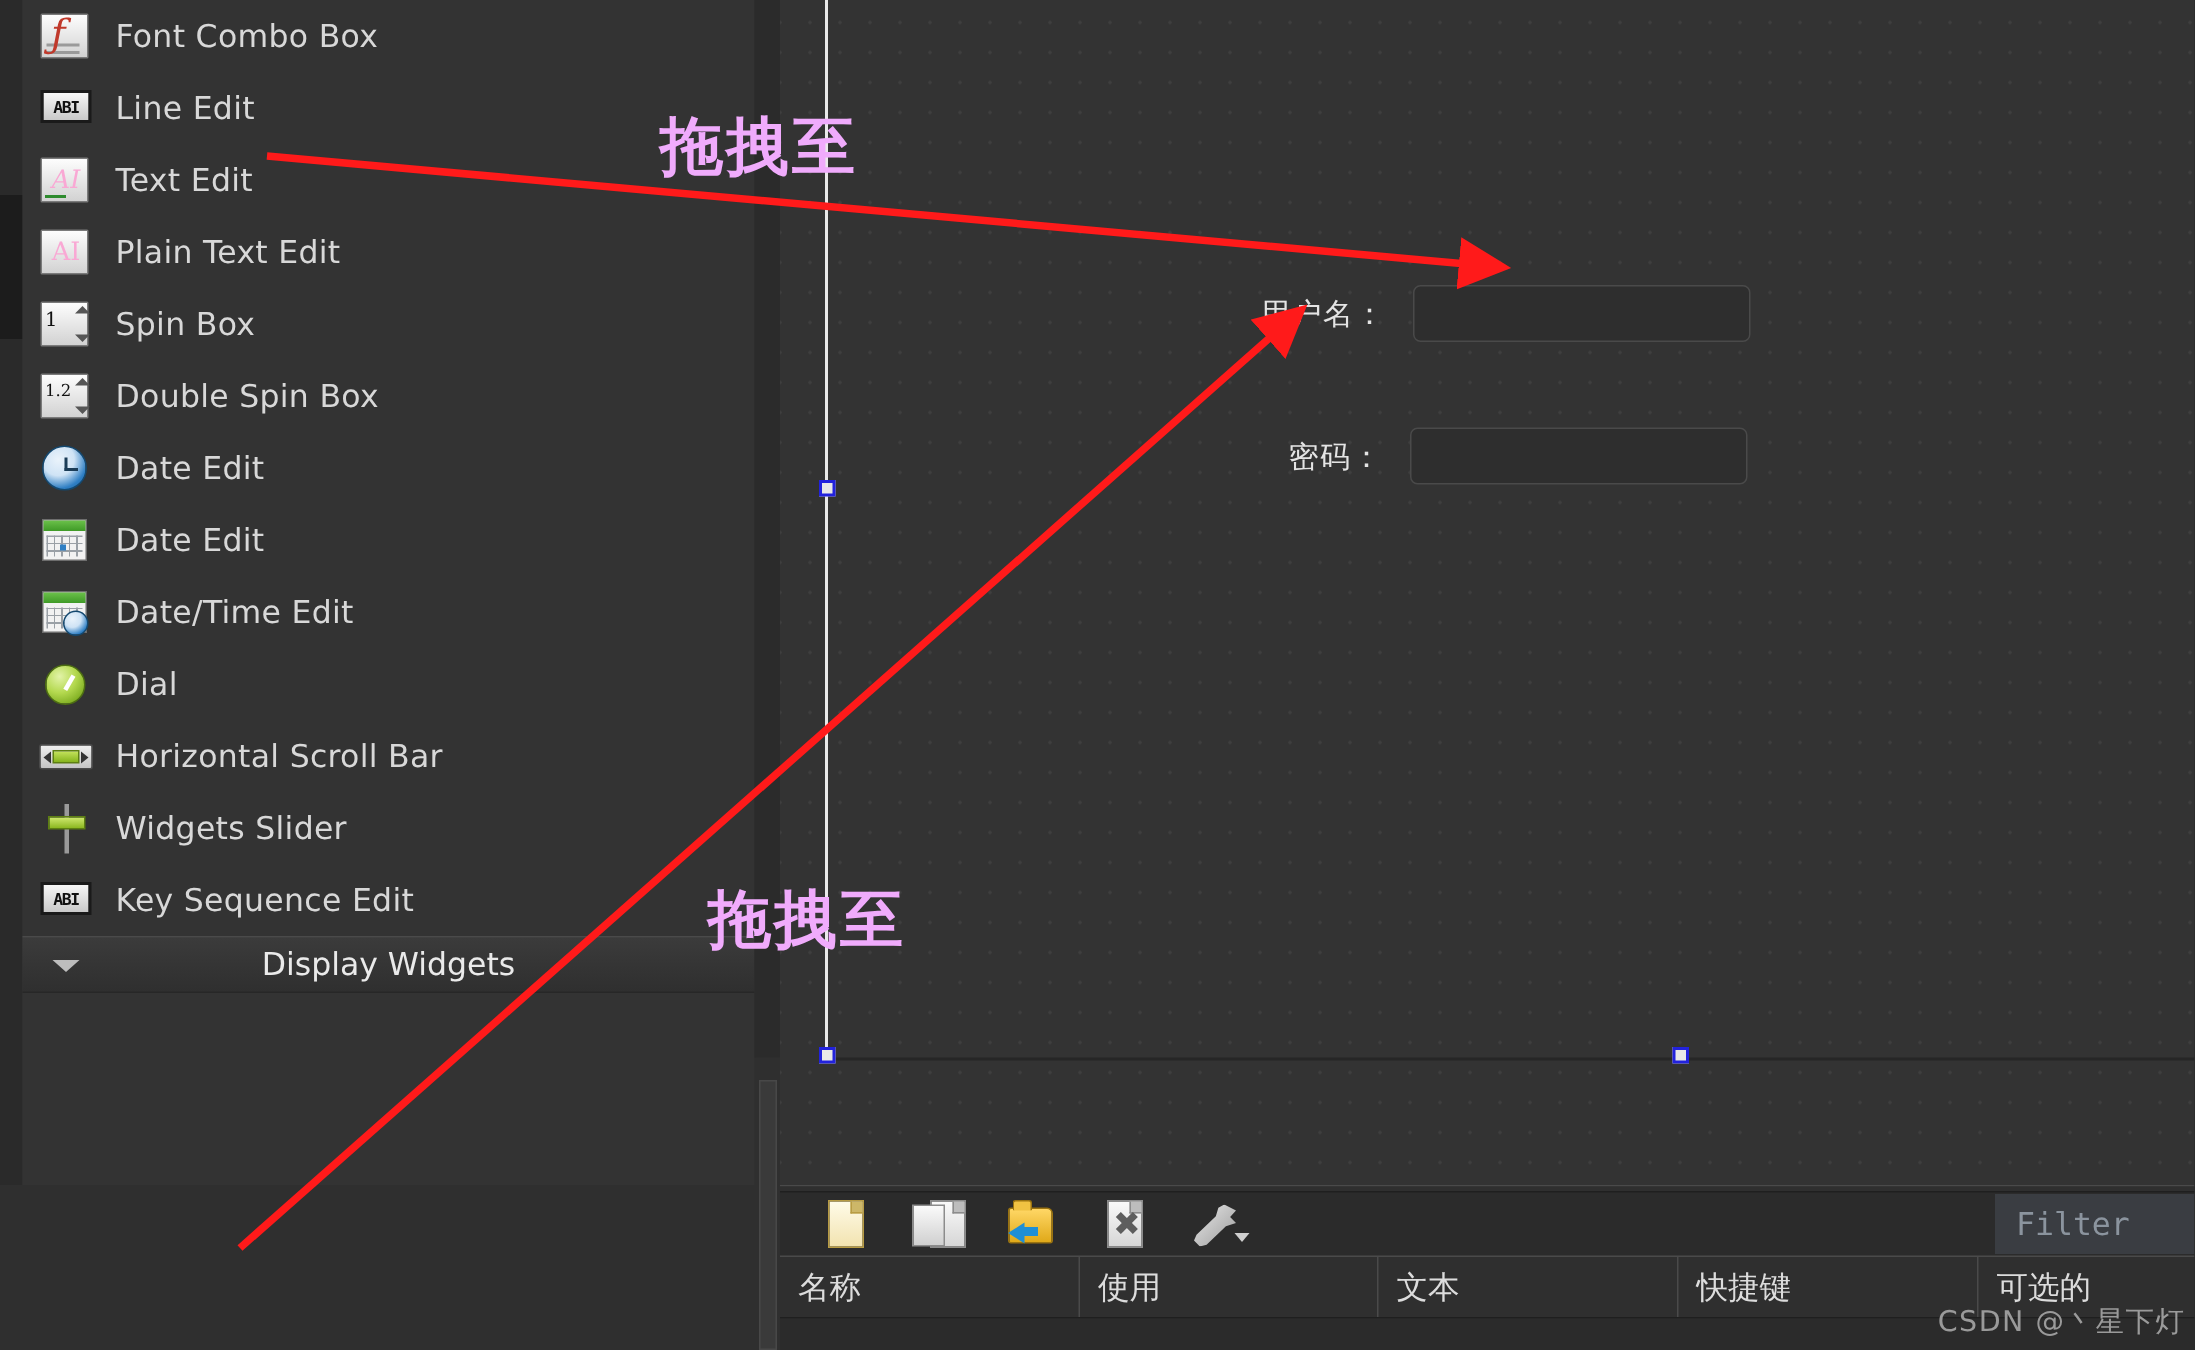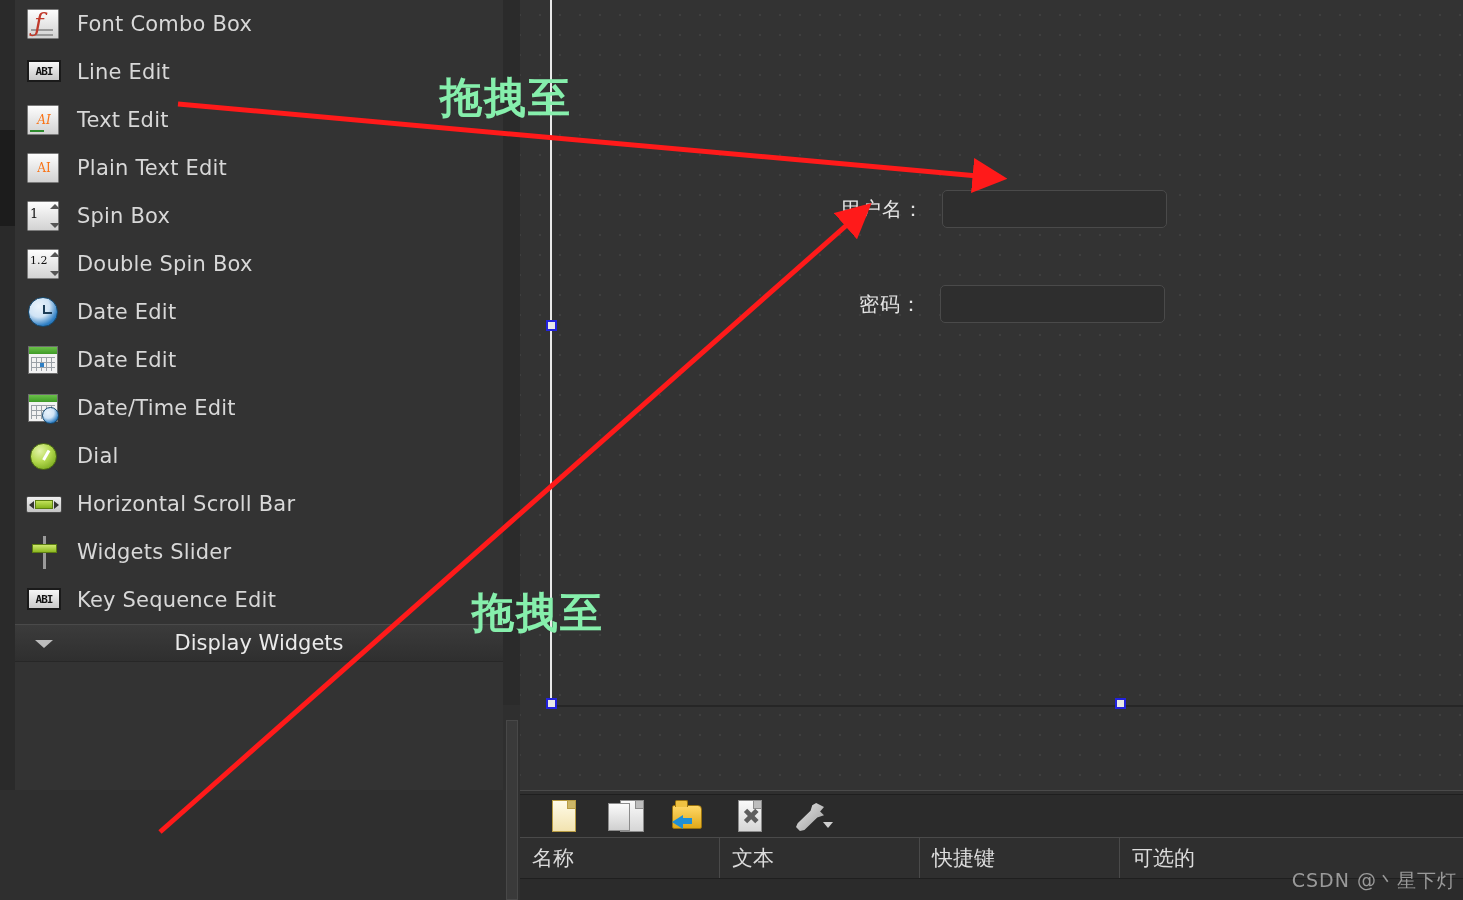--- a/index.html
+++ b/index.html
@@ -52,21 +52,21 @@
 
   
   .ic-box {
     position:absolute; left:3px; top:2px; width:32px; height:30px;
     background:linear-gradient(#fdfdfd,#d2d2d2);
     border:1px solid #7b7b7b; border-radius:1px;
   }
   .ic-txt {
     position:absolute; left:0; top:0; width:100%; height:100%;
     display:flex; align-items:center; justify-content:center;
-    font-size:12px; color:#f97316; font-family:"DejaVu Serif","Liberation Serif",serif;
+    font-size:17px; color:#f9a8d4; font-family:"DejaVu Serif","Liberation Serif",serif;
   }
 
   
   .ic-combo .bar { position:absolute; left:7px; width:24px; height:3px; background:#4d8fd6; }
   .ic-combo .top { position:absolute; left:3px; top:1px; width:32px; height:7px;
                    background:linear-gradient(#c8c8c8,#9e9e9e); border:1px solid #7b7b7b;}
   
   .ic-f { position:absolute; left:10px; top:1px; font-size:26px; color:#c0392b;
           font-family:"DejaVu Serif","Liberation Serif",serif; font-style:italic; }
   
@@ -268,21 +268,21 @@
     position:absolute; left:506px; top:720px; width:12px; height:180px;
     background:#3a3a3a; border:1px solid #484848;
   }
   #left-gap {
     position:absolute; left:503px; top:0; width:17px; height:705px; background:#2b2b2b;
   }
 
   
   #annot { position:absolute; left:0; top:0; width:1463px; height:900px; pointer-events:none; }
   .annot-text {
-    position:absolute; color:#86efac; font-size:42px; font-weight:bold;
+    position:absolute; color:#f0abfc; font-size:42px; font-weight:bold;
     font-family:Liberation Serif, serif; letter-spacing:2px;
   }
 
   
   #watermark {
     position:absolute; right:6px; bottom:6px; font-size:19px; color:#9a9a9a;
     letter-spacing:1px; font-family:"DejaVu Sans","Liberation Sans",sans-serif;
   }
 </style>
 </head>
@@ -475,23 +475,27 @@
             <span class="fold"></span>
           </span>
         <span class="xmark">✖</span>
       </span>
       <span class="tb-btn">
         <span class="wrench"></span>
         <span class="tb-caret"></span>
       </span>
     </div>
 
+    <div id="filter-box">
+      <span class="ph">Filter</span>
+    </div>
 
     <div id="tablehead">
       <span class="th" style="width:200px">名称</span>
+      <span class="th" style="width:199px">使用</span>
       <span class="th" style="width:200px">文本</span>
       <span class="th" style="width:200px">快捷键</span>
       <span class="th" style="width:144px;border-right:none">可选的</span>
     </div>
 
     <div id="tablebody"></div>
   </div>
 
   <svg id="annot">
     <defs>

